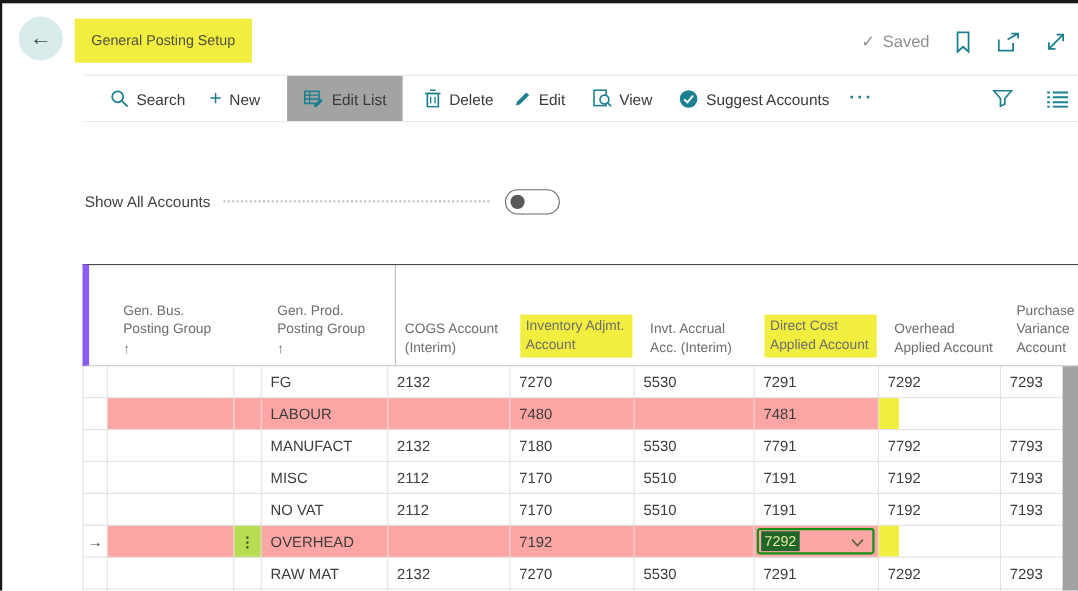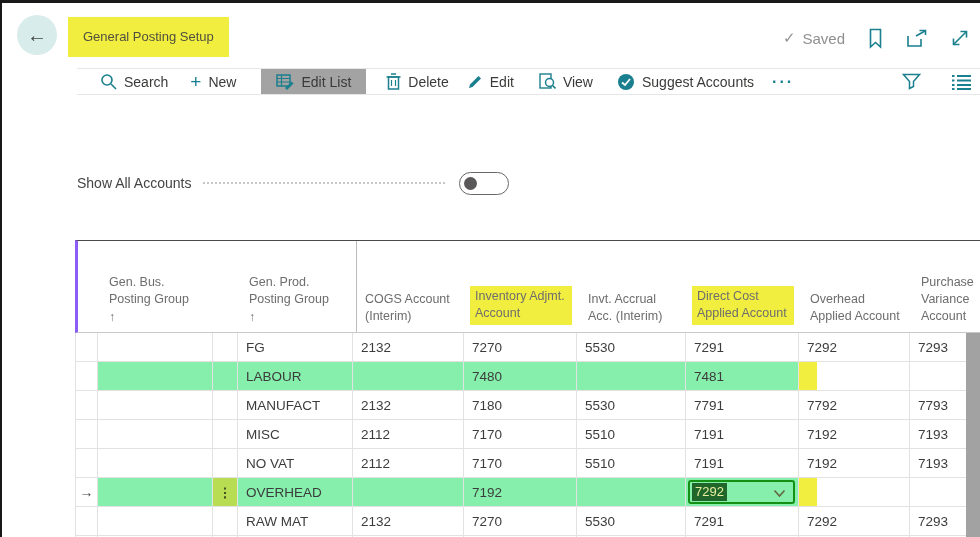--- a/index.html
+++ b/index.html
@@ -26,21 +26,21 @@
   .saved-cluster{
     position:absolute; top:26px; right:10px; height:24px;
     display:flex; align-items:center; gap:22px;
   }
   .saved{ display:flex; align-items:center; gap:7px; color:#8f8f8f; font-size:15px; }
   .saved .chk{ font-size:15px; color:#8f8f8f; }
   .icon-btn{ display:flex; align-items:center; justify-content:center; cursor:pointer; }
 
   
   .toolbar{
-    position:absolute; left:77px; right:0; top:68px; height:27px;
+    position:absolute; left:77px; right:0; top:68px; height:43px;
     border-top:1px solid #e7e7e7; border-bottom:1px solid #e7e7e7;
     display:flex; align-items:center; font-size:14px; color:#3b3a39;
   }
   .tb-item{ display:flex; align-items:center; gap:7px; white-space:nowrap; cursor:pointer; height:100%; }
   .tb-item svg{ flex:0 0 auto; }
   .tb-sel{ background:#a3a3a3; padding:0 15px; }
   .tb-ellipsis{ color:#1a7f8e; font-size:16px; letter-spacing:2px; font-weight:bold; }
   .tb-right{ margin-left:auto; display:flex; align-items:center; gap:30px; padding-right:8px; height:100%; }
 
   
@@ -56,42 +56,42 @@
   .toggle .knob{
     position:absolute; left:4px; top:4px; width:13px; height:13px;
     border-radius:50%; background:#5a5858;
   }
 
   
   .grid{ position:absolute; left:75px; top:240px; width:905px; }
   .thead{
     display:grid; grid-template-columns:23px 115px 25px 115px 111px 113px 109px 113px 111px 1fr;
     height:93px;
-    border-top:1px solid #4a4a4a; border-bottom:1px solid #c9c9c9; border-left:3px solid #8b5cf6;
+    border-top:1px solid #4a4a4a; border-bottom:1px solid #c9c9c9; border-left:6px solid #8b5cf6;
   }
   .th{
     display:flex; flex-direction:column; justify-content:flex-end;
     padding:0 8px 7px 8px; color:#6d6d6d; font-size:12.5px; line-height:1.35;
   }
   .th .hl{ background:#f2ee3f; padding:2px 5px 3px 5px; margin-left:-5px; display:inline-block; }
   .th .sort{ margin-top:1px; font-size:12px; }
   .th.group-start{ border-left:1px solid #bdbdbd; }
 
   .tr{
     display:grid; grid-template-columns:23px 115px 25px 115px 111px 113px 109px 113px 111px 1fr;
     height:29px;
   }
   .td{
     border-right:1px solid #e2e2e2; border-bottom:1px solid #e2e2e2;
     display:flex; align-items:center; padding-left:8px;
     font-size:13.5px; color:#3c3c3c; white-space:nowrap; overflow:hidden;
     cursor:text;
   }
   .tr .td:first-child{ border-left:1px solid #e2e2e2; padding-left:0; justify-content:center; }
-  .td.yellow{ background:#86efac; }
+  .td.yellow{ background:#fca5a5; }
   .td.yellow-edge{ background:linear-gradient(to right,#f2ee3f 18px,transparent 18px); }
   .td.menucell{ padding-left:0; justify-content:center; }
   .td.green{ background:#b9dd52; color:#3a4520; font-weight:bold; }
   .row-arrow{ color:#3f3f3f; font-size:14px; }
   .dots{ font-size:13px; letter-spacing:0; }
 
   .combobox{
     flex:1; height:24px; margin:0 3px 0 0; border:2px solid #149114; border-radius:3px;
     display:flex; align-items:center; position:relative; padding:0 22px 0 2px; cursor:pointer;
   }

